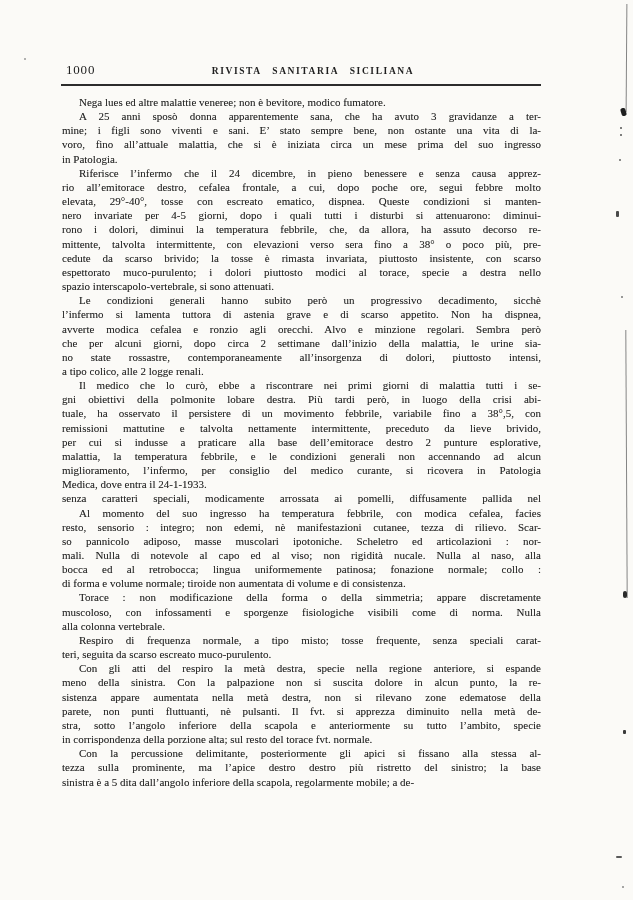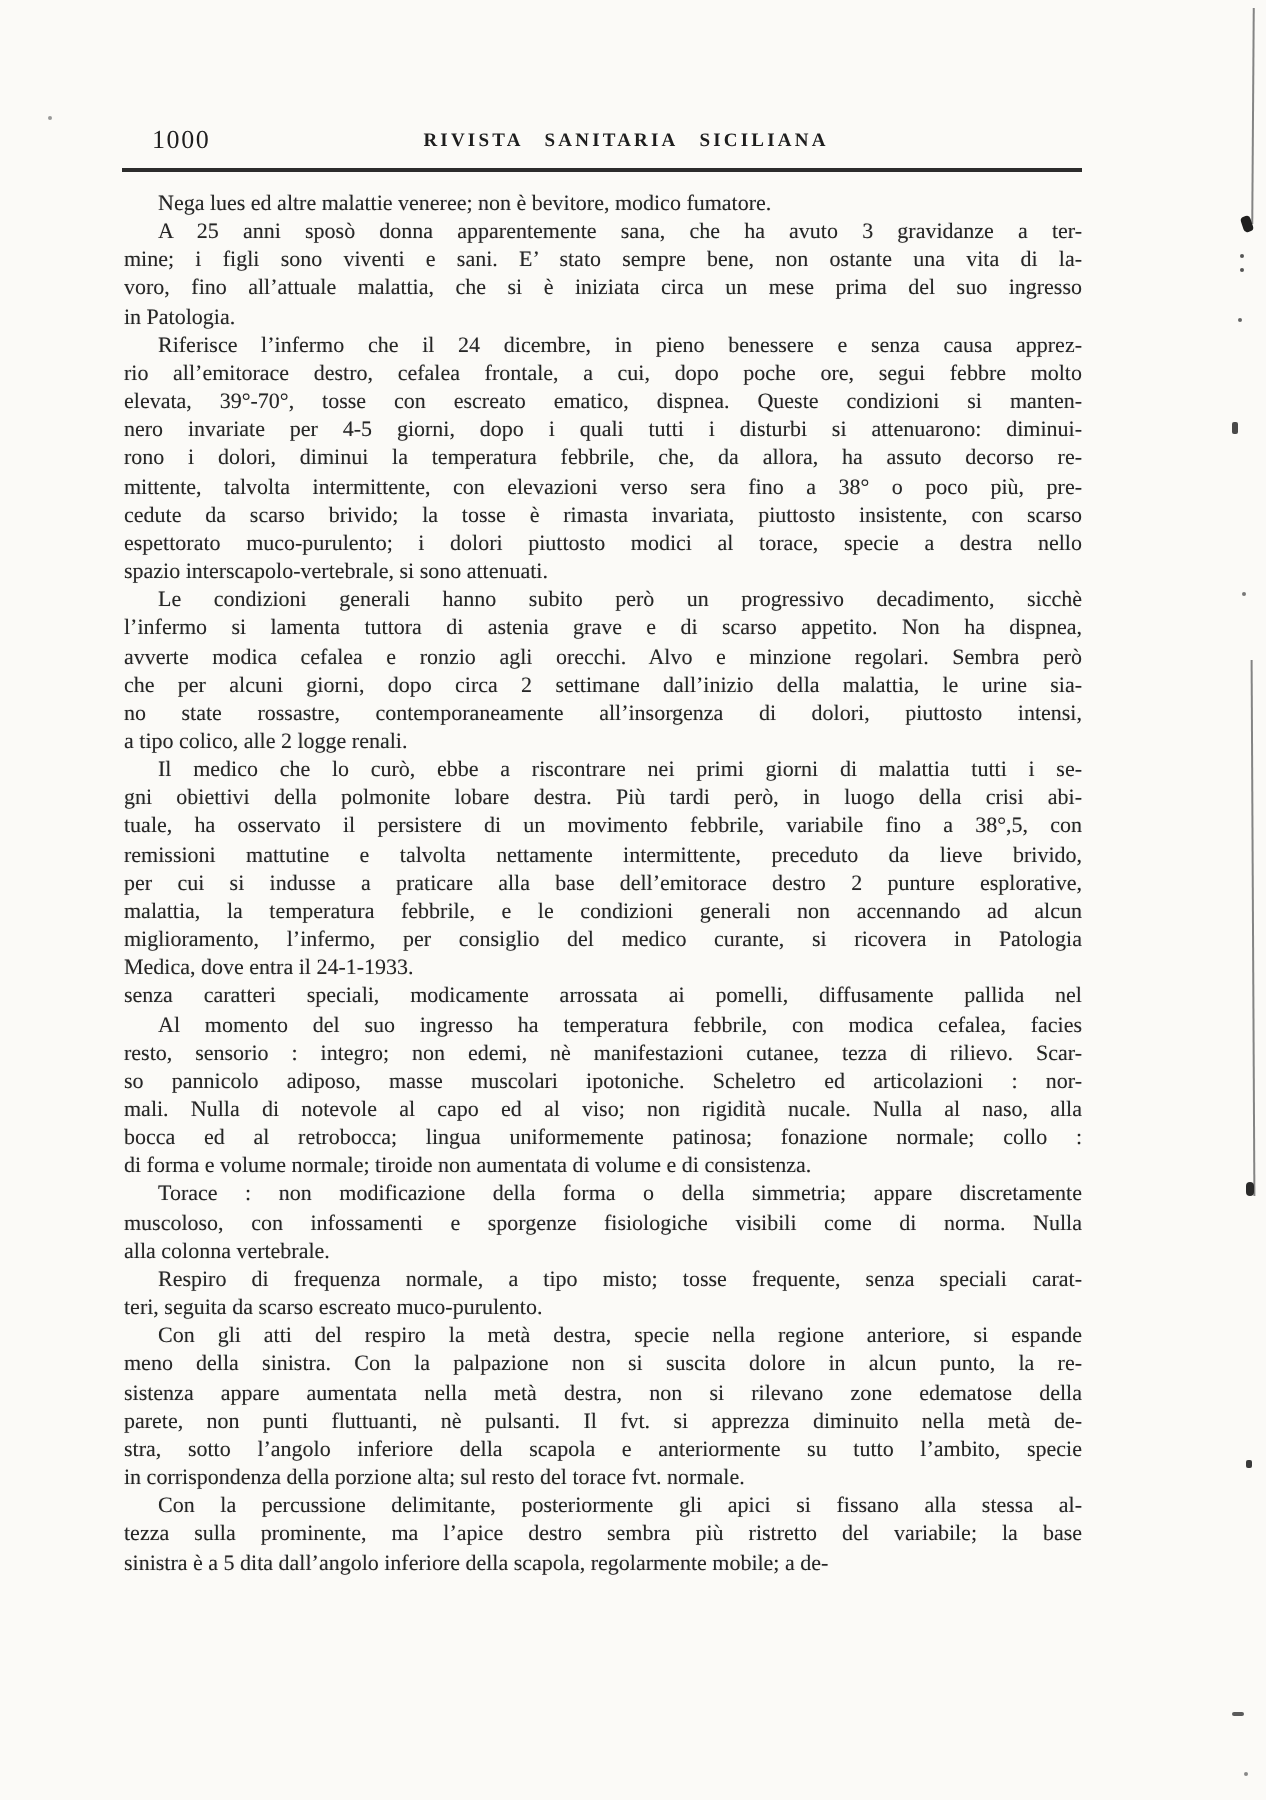--- a/index.html
+++ b/index.html
@@ -16,21 +16,20 @@
     font-family: "Liberation Serif", "DejaVu Serif", serif;
     color: #262626;
   }
   .pagenum {
     position: absolute;
     left: 66px;
     top: 62px;
     font-size: 13px;
     letter-spacing: 0.8px;
     color: #1e1e1e;
-    margin-left: 10px;
   }
   .jtitle {
     position: absolute;
     left: 313px;
     top: 66px;
     transform: translateX(-50%);
     font-size: 9.5px;
     font-weight: 700;
     letter-spacing: 1.6px;
     word-spacing: 7px;
@@ -80,21 +79,21 @@
   <div class="rule"></div>
 
   <div class="pagebody">
       <div class="line indent lastline"><span>Nega lues ed altre malattie veneree; non è bevitore, modico fumatore.</span></div>
       <div class="line indent"><span>A 25 anni sposò donna apparentemente sana, che ha avuto 3 gravidanze a ter-</span></div>
       <div class="line"><span>mine; i figli sono viventi e sani. E’ stato sempre bene, non ostante una vita di la-</span></div>
       <div class="line"><span>voro, fino all’attuale malattia, che si è iniziata circa un mese prima del suo ingresso</span></div>
       <div class="line lastline"><span>in Patologia.</span></div>
       <div class="line indent"><span>Riferisce l’infermo che il 24 dicembre, in pieno benessere e senza causa apprez-</span></div>
       <div class="line"><span>rio all’emitorace destro, cefalea frontale, a cui, dopo poche ore, segui febbre molto</span></div>
-      <div class="line"><span>elevata, 39°-70°, tosse con escreato ematico, dispnea. Queste condizioni si manten-</span></div>
+      <div class="line"><span>elevata, 29°-40°, tosse con escreato ematico, dispnea. Queste condizioni si manten-</span></div>
       <div class="line"><span>nero invariate per 4-5 giorni, dopo i quali tutti i disturbi si attenuarono: diminui-</span></div>
       <div class="line"><span>rono i dolori, diminui la temperatura febbrile, che, da allora, ha assuto decorso re-</span></div>
       <div class="line"><span>mittente, talvolta intermittente, con elevazioni verso sera fino a 38° o poco più, pre-</span></div>
       <div class="line"><span>cedute da scarso brivido; la tosse è rimasta invariata, piuttosto insistente, con scarso</span></div>
       <div class="line"><span>espettorato muco-purulento; i dolori piuttosto modici al torace, specie a destra nello</span></div>
       <div class="line lastline"><span>spazio interscapolo-vertebrale, si sono attenuati.</span></div>
       <div class="line indent"><span>Le condizioni generali hanno subito però un progressivo decadimento, sicchè</span></div>
       <div class="line"><span>l’infermo si lamenta tuttora di astenia grave e di scarso appetito. Non ha dispnea,</span></div>
       <div class="line"><span>avverte modica cefalea e ronzio agli orecchi. Alvo e minzione regolari. Sembra però</span></div>
       <div class="line"><span>che per alcuni giorni, dopo circa 2 settimane dall’inizio della malattia, le urine sia-</span></div>
@@ -120,21 +119,21 @@
       <div class="line lastline"><span>alla colonna vertebrale.</span></div>
       <div class="line indent"><span>Respiro di frequenza normale, a tipo misto; tosse frequente, senza speciali carat-</span></div>
       <div class="line lastline"><span>teri, seguita da scarso escreato muco-purulento.</span></div>
       <div class="line indent"><span>Con gli atti del respiro la metà destra, specie nella regione anteriore, si espande</span></div>
       <div class="line"><span>meno della sinistra. Con la palpazione non si suscita dolore in alcun punto, la re-</span></div>
       <div class="line"><span>sistenza appare aumentata nella metà destra, non si rilevano zone edematose della</span></div>
       <div class="line"><span>parete, non punti fluttuanti, nè pulsanti. Il fvt. si apprezza diminuito nella metà de-</span></div>
       <div class="line"><span>stra, sotto l’angolo inferiore della scapola e anteriormente su tutto l’ambito, specie</span></div>
       <div class="line lastline"><span>in corrispondenza della porzione alta; sul resto del torace fvt. normale.</span></div>
       <div class="line indent"><span>Con la percussione delimitante, posteriormente gli apici si fissano alla stessa al-</span></div>
-      <div class="line"><span>tezza sulla prominente, ma l’apice destro sembra più ristretto del variabile; la base</span></div>
+      <div class="line"><span>tezza sulla prominente, ma l’apice destro destro più ristretto del sinistro; la base</span></div>
       <div class="line lastline"><span>sinistra è a 5 dita dall’angolo inferiore della scapola, regolarmente mobile; a de-</span></div>
     </div>
 
   <div class="art edgeline" style="left:626px; top:4px; height:108px; transform:rotate(0.4deg);"></div>
   <div class="art" style="left:621px; top:108px; width:5px; height:8px; background:#1f1f1f; border-radius:2px; transform:rotate(-18deg);"></div>
   <div class="art speck" style="left:620px; top:127px; width:2px; height:2px; background:#555;"></div>
   <div class="art speck" style="left:620px; top:134px; width:2px; height:2px; background:#555;"></div>
   <div class="art speck" style="left:619px; top:159px; width:2px; height:2px; background:#666;"></div>
   <div class="art" style="left:616px; top:211px; width:3px; height:6px; background:#4a4a4a; border-radius:1px;"></div>
   <div class="art speck" style="left:621px; top:296px; width:2px; height:2px; background:#777;"></div>

